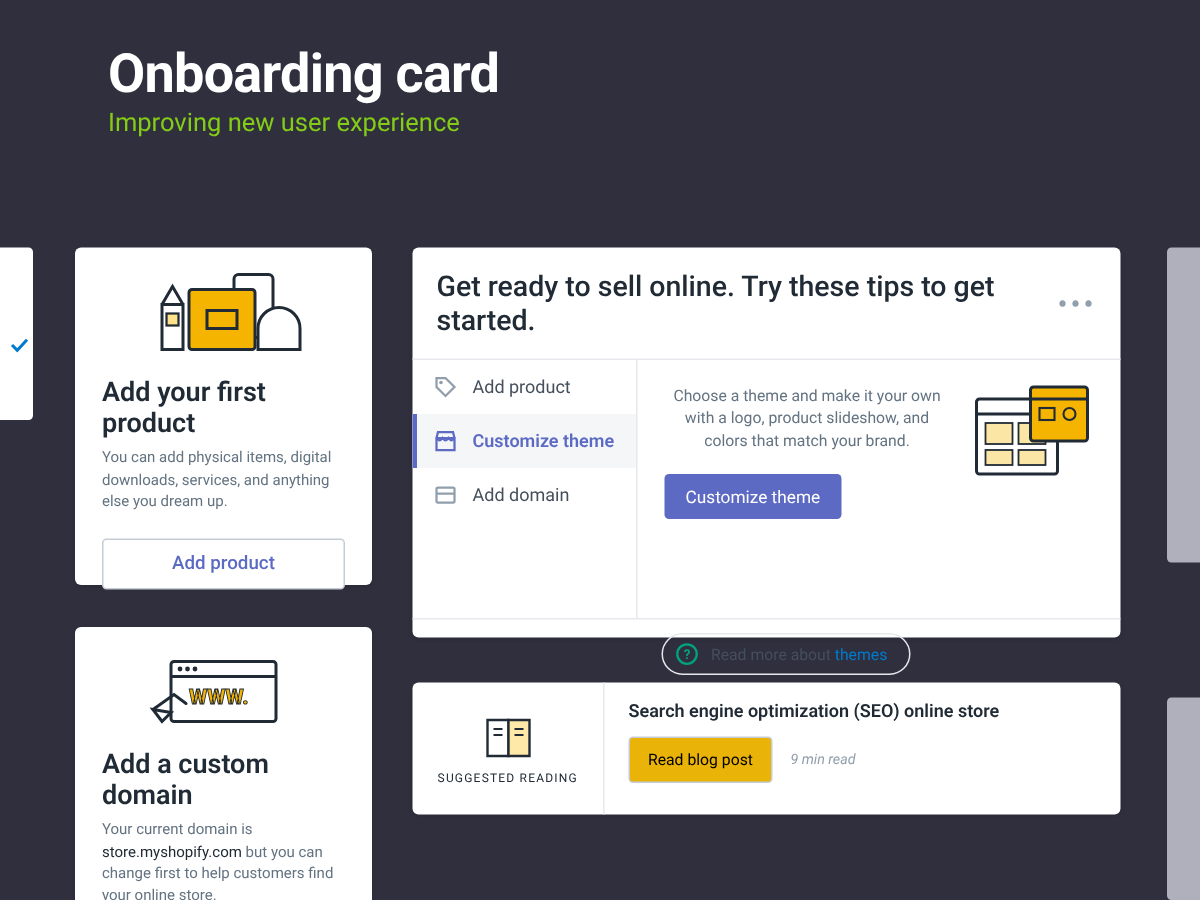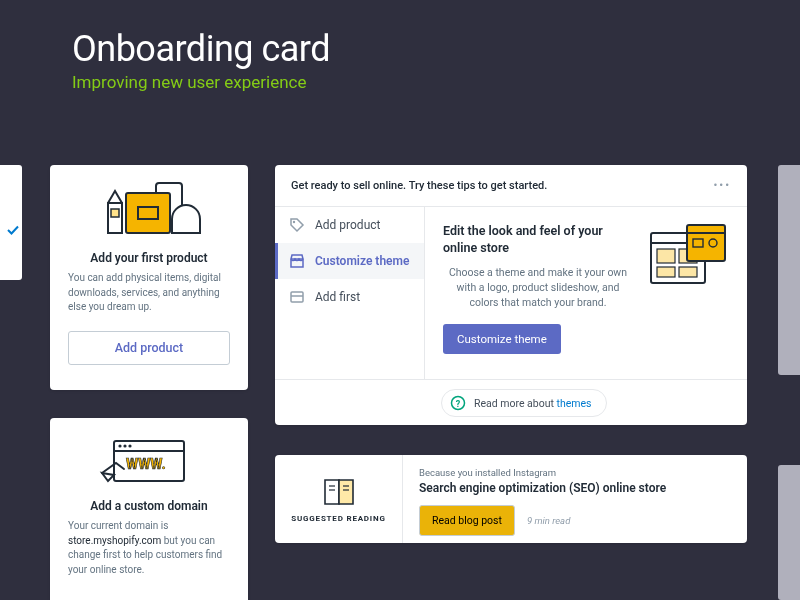--- a/index.html
+++ b/index.html
@@ -1,60 +1,60 @@
 <!DOCTYPE html>
 <html><head>
 <meta charset="utf-8">
 <style>
   *{box-sizing:border-box;margin:0;padding:0;font-family:-apple-system,BlinkMacSystemFont,"Segoe UI",Roboto,Helvetica,Arial,sans-serif;}
   body{background:#2F2F3E;width:800px;height:600px;overflow:hidden;position:relative;color:#212B36;}
   .hero{position:absolute;left:72px;top:28px;}
-  .hero h1{color:#fff;font-size:36px;font-weight:400;letter-spacing:-0.5px;}
+  .hero h1{color:#fff;font-size:36px;font-weight:700;letter-spacing:-0.5px;}
   .hero p{color:#84cc16;font-size:17px;margin-top:2px;}
   .card{background:#fff;border-radius:4px;box-shadow:0 1px 3px rgba(0,0,0,.12);}
   
   .sliver-l{position:absolute;left:0;top:165px;width:22px;height:115px;background:#fff;border-radius:0 3px 3px 0;}
   .sliver-l svg{position:absolute;left:6px;top:58px;}
   
   .sliver-r1{position:absolute;right:0;top:165px;width:22px;height:210px;background:#B0B0BC;border-radius:3px 0 0 3px;}
   .sliver-r2{position:absolute;right:0;top:465px;width:22px;height:135px;background:#B0B0BC;border-radius:3px 0 0 3px;}
   
   .c1{position:absolute;left:50px;top:165px;width:198px;height:225px;padding:14px 18px 16px;}
   .illus{height:60px;display:flex;align-items:flex-end;justify-content:center;margin-bottom:12px;}
-  .c1 h3,.c2 h3{font-size:12px;font-weight:600;margin-bottom:6px;text-align:center;}
+  .c1 h3,.c2 h3{font-size:18px;font-weight:600;margin-bottom:6px;}
   .c1 p,.c2 p{font-size:10px;line-height:1.45;color:#637381;}
   .c1 .btn{margin-top:16px;width:100%;height:34px;border:1px solid #C4CDD5;border-radius:3px;background:#fff;color:#5C6AC4;font-size:12.5px;font-weight:500;cursor:pointer;}
   
   .c2{position:absolute;left:50px;top:418px;width:198px;height:206px;padding:14px 18px 14px;}
   .c2 .illus{height:55px;}
   .c2 p b{color:#212B36;font-weight:400;}
   
   .c3{position:absolute;left:275px;top:165px;width:472px;height:260px;}
   .c3-head{display:flex;align-items:center;justify-content:space-between;padding:14px 16px;border-bottom:1px solid #E6E8EB;}
-  .c3-head span{font-size:11px;font-weight:500;}
+  .c3-head span{font-size:19px;font-weight:500;}
   .dots{color:#919EAB;font-size:14px;letter-spacing:2px;cursor:pointer;}
   .c3-body{display:flex;height:172px;}
   .tabs{width:150px;border-right:1px solid #E6E8EB;}
   .tab{display:flex;align-items:center;gap:10px;padding:10px 14px;font-size:12px;color:#454F5B;cursor:pointer;}
   .tab svg{flex:none;}
   .tab.active{background:#F4F6F8;color:#5C6AC4;font-weight:600;border-left:3px solid #5C6AC4;padding-left:11px;}
   .pane{flex:1;padding:16px 18px;display:flex;gap:14px;}
   .pane-text{flex:1;}
   .pane-text h4{font-size:12.5px;font-weight:600;line-height:1.35;margin-bottom:8px;max-width:180px;}
   .pane-text p{font-size:10.5px;color:#637381;line-height:1.45;max-width:190px;text-align:center;}
   .pane-ill{width:82px;}
   .primary-btn{margin-top:14px;background:#5C6AC4;color:#fff;border:none;border-radius:3px;font-size:11.5px;padding:8px 14px;cursor:pointer;}
   .c3-foot{border-top:1px solid #E6E8EB;padding:9px 0 9px 166px;}
   .learn{display:inline-flex;align-items:center;gap:8px;border:1px solid #E6E8EB;border-radius:20px;padding:5px 14px 5px 8px;font-size:10.5px;color:#454F5B;cursor:pointer;}
   .learn svg{flex:none;}
   .learn a{color:#007ACE;text-decoration:none;}
   
   .c4{position:absolute;left:275px;top:455px;width:472px;height:88px;display:flex;}
   .c4-l{width:128px;border-right:1px solid #E6E8EB;display:flex;flex-direction:column;align-items:center;justify-content:center;gap:6px;}
-  .c4-l .lbl{font-size:8px;font-weight:700;letter-spacing:0.8px;color:#212B36;}
+  .c4-l .lbl{font-size:8px;font-weight:400;letter-spacing:0.8px;color:#212B36;}
   .c4-r{flex:1;padding:12px 16px;}
   .c4-r .pre{font-size:9.5px;color:#637381;margin-bottom:3px;}
   .c4-r h5{font-size:12px;font-weight:600;margin-bottom:10px;}
   .c4-r .row{display:flex;align-items:center;gap:12px;}
   .c4-r .rb{border:1px solid #C4CDD5;border-radius:3px;background:#eab308;padding:8px 12px;font-size:10.5px;cursor:pointer;}
   .c4-r .min{font-size:9.5px;color:#919EAB;font-style:italic;}
 </style>
 </head>
 <body>
 
@@ -126,26 +126,25 @@
             <path d="M2 6 L14 6 L14 14 L2 14 Z M2 6 L3 2 L13 2 L14 6" fill="none" stroke="#5C6AC4" stroke-width="1.5"></path>
             <path d="M2 6 Q4 9 6 6 Q8 9 10 6 Q12 9 14 6" fill="none" stroke="#5C6AC4" stroke-width="1.5"></path>
           </svg>
         <span>Customize theme</span>
       </div>
       <div class="tab">
         <svg width="16" height="16">
             <rect x="2" y="3" width="12" height="10" rx="1" fill="none" stroke="#919EAB" stroke-width="1.5"></rect>
             <line x1="2" y1="7" x2="14" y2="7" stroke="#919EAB" stroke-width="1.5"></line>
           </svg>
-        <span>Add first</span>
+        <span>Add domain</span>
       </div>
     </div>
     <div class="pane">
       <div class="pane-text">
-        <h4>Edit the look and feel of your online store</h4>
         <p>Choose a theme and make it your own with a logo, product slideshow, and colors that match your brand.</p>
         <button class="primary-btn">Customize theme</button>
       </div>
       <div class="pane-ill">
         <svg width="82" height="70" viewBox="0 0 82 70">
           <rect x="4" y="10" width="54" height="50" rx="2" fill="#fff" stroke="#212B36" stroke-width="2"></rect>
           <line x1="4" y1="20" x2="58" y2="20" stroke="#212B36" stroke-width="2"></line>
           <rect x="10" y="26" width="18" height="14" fill="#FCE6A6" stroke="#212B36" stroke-width="1.2"></rect>
           <rect x="32" y="26" width="18" height="14" fill="#FCE6A6" stroke="#212B36" stroke-width="1.2"></rect>
           <rect x="10" y="44" width="18" height="10" fill="#FCE6A6" stroke="#212B36" stroke-width="1.2"></rect>
@@ -175,20 +174,19 @@
       <path d="M6 4 L20 4 L20 28 L6 28 Z" fill="#fff" stroke="#212B36" stroke-width="1.6"></path>
       <path d="M20 4 L34 4 L34 28 L20 28 Z" fill="#FFE9A8" stroke="#212B36" stroke-width="1.6"></path>
       <line x1="10" y1="10" x2="16" y2="10" stroke="#212B36" stroke-width="1.2"></line>
       <line x1="10" y1="14" x2="16" y2="14" stroke="#212B36" stroke-width="1.2"></line>
       <line x1="24" y1="10" x2="30" y2="10" stroke="#212B36" stroke-width="1.2"></line>
       <line x1="24" y1="14" x2="30" y2="14" stroke="#212B36" stroke-width="1.2"></line>
     </svg>
     <span class="lbl">SUGGESTED READING</span>
   </div>
   <div class="c4-r">
-    <div class="pre">Because you installed Instagram</div>
     <h5>Search engine optimization (SEO) online store</h5>
     <div class="row">
       <button class="rb">Read blog post</button>
       <span class="min">9 min read</span>
     </div>
   </div>
 </div>
 
 </body></html>

